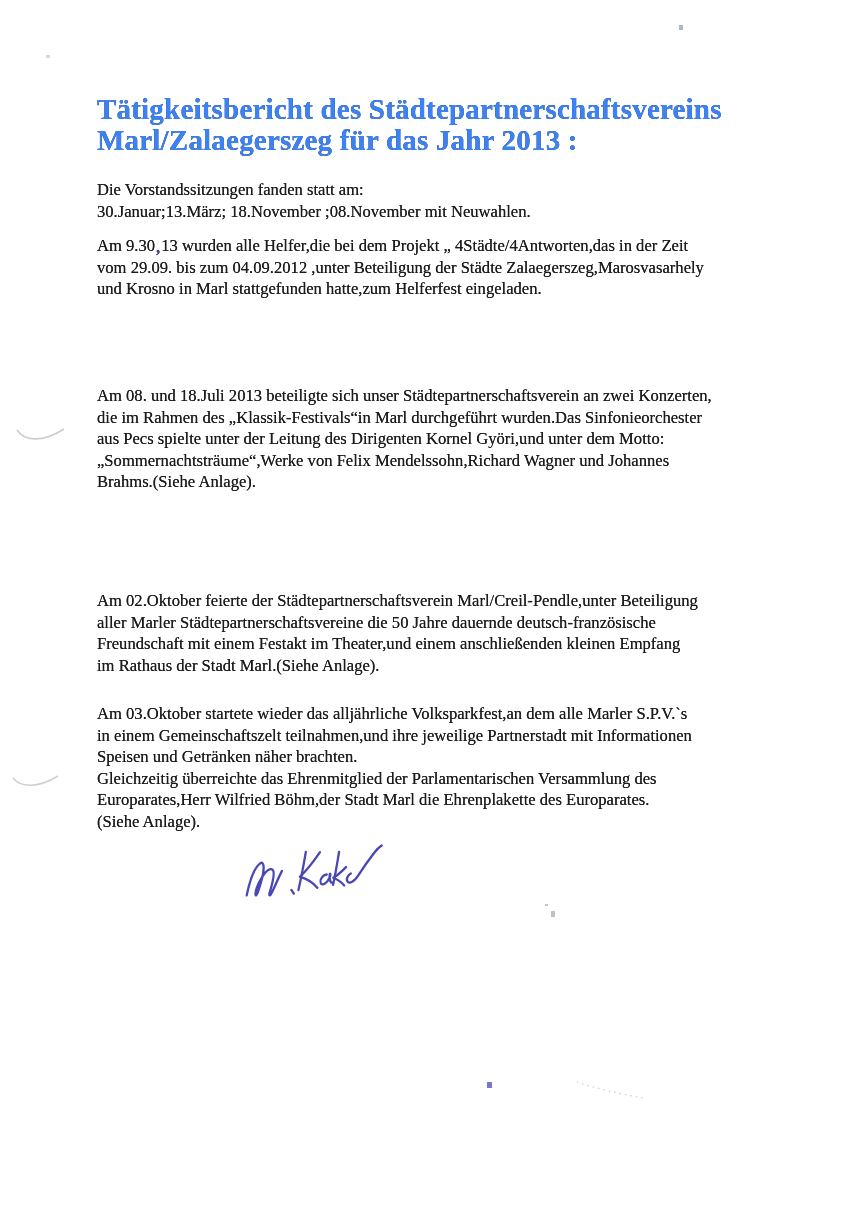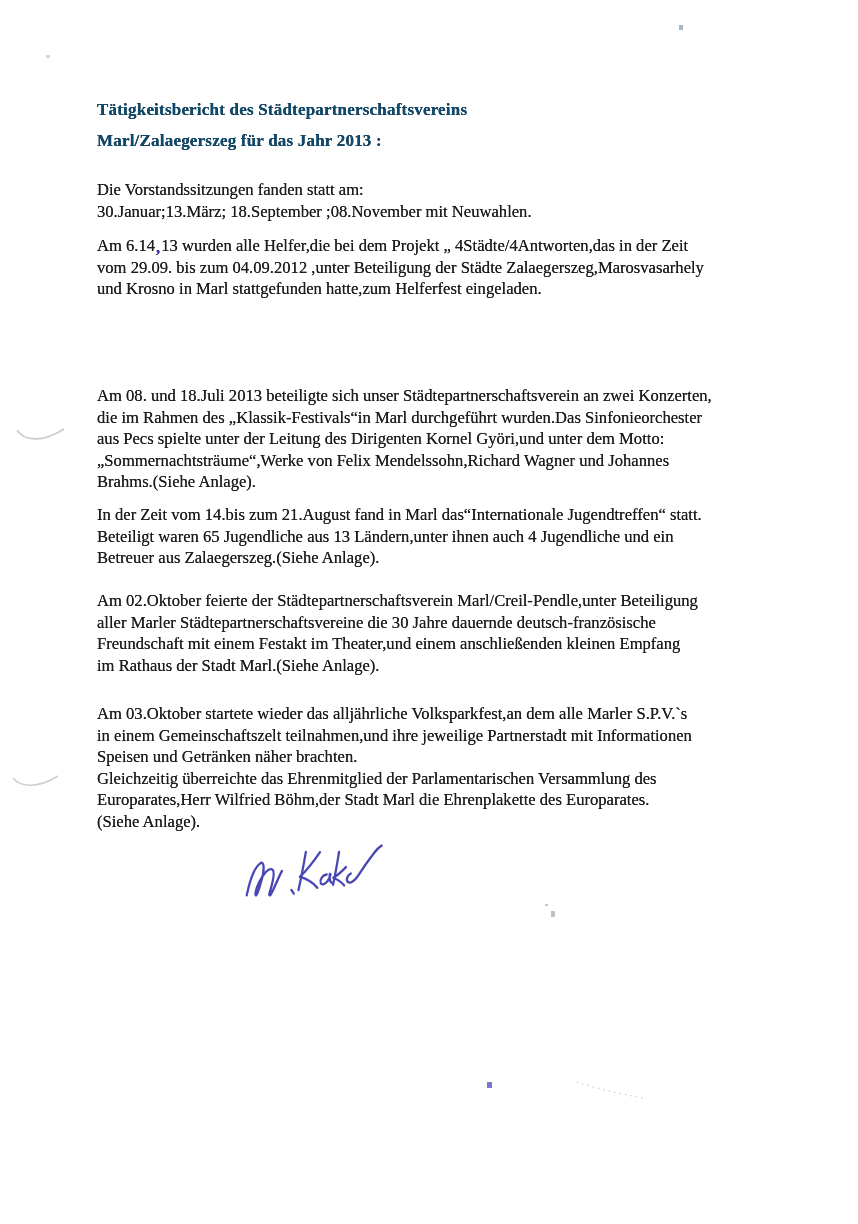--- a/index.html
+++ b/index.html
@@ -11,24 +11,24 @@
     background: #ffffff;
     overflow: hidden;
     font-family: "Liberation Serif", serif;
     color: #1a1a1a;
   }
   .doc-title {
     position: absolute;
     left: 97px;
     top: 94px;
     width: 680px;
-    font-size: 17px;
+    font-size: 29px;
     font-weight: bold;
     line-height: 31px;
-    color: #0c4a6e;
+    color: #3b82f6;
     white-space: pre-line;
     letter-spacing: 0.2px;
     text-shadow: 0 0 0.4px #222;
   }
   .para {
     position: absolute;
     left: 97px;
     width: 705px;
     font-size: 16.6px;
     line-height: 21.6px;
@@ -69,39 +69,36 @@
 </style>
 </head>
 <body>
 
 <div class="page">
 
   <div class="doc-title">Tätigkeitsbericht des Städtepartnerschaftsvereins
 Marl/Zalaegerszeg für das Jahr 2013 :</div>
 
   <div class="para p1">Die Vorstandssitzungen fanden statt am:
-30.Januar;13.März; 18.September ;08.November mit Neuwahlen.</div>
+30.Januar;13.März; 18.November ;08.November mit Neuwahlen.</div>
 
-  <div class="para p2"><span>Am 6.14</span><span class="blue-comma">,</span><span>13 wurden alle Helfer,die bei dem Projekt „ 4Städte/4Antworten,das in der Zeit
+  <div class="para p2"><span>Am 9.30</span><span class="blue-comma">,</span><span>13 wurden alle Helfer,die bei dem Projekt „ 4Städte/4Antworten,das in der Zeit
 vom 29.09. bis zum 04.09.2012 ,unter Beteiligung der Städte Zalaegerszeg,Marosvasarhely
 und Krosno in Marl stattgefunden hatte,zum Helferfest eingeladen.</span></div>
 
 
   <div class="para p4">Am 08. und 18.Juli 2013 beteiligte sich unser Städtepartnerschaftsverein an zwei Konzerten,
 die im Rahmen des „Klassik-Festivals“in Marl durchgeführt wurden.Das Sinfonieorchester
 aus Pecs spielte unter der Leitung des Dirigenten Kornel Györi,und unter dem Motto:
 „Sommernachtsträume“,Werke von Felix Mendelssohn,Richard Wagner und Johannes
 Brahms.(Siehe Anlage).</div>
 
-  <div class="para p5">In der Zeit vom 14.bis zum 21.August fand in Marl das“Internationale Jugendtreffen“ statt.
-Beteiligt waren 65 Jugendliche aus 13 Ländern,unter ihnen auch 4 Jugendliche und ein
-Betreuer aus Zalaegerszeg.(Siehe Anlage).</div>
 
   <div class="para p6">Am 02.Oktober feierte der Städtepartnerschaftsverein Marl/Creil-Pendle,unter Beteiligung
-aller Marler Städtepartnerschaftsvereine die 30 Jahre dauernde deutsch-französische
+aller Marler Städtepartnerschaftsvereine die 50 Jahre dauernde deutsch-französische
 Freundschaft mit einem Festakt im Theater,und einem anschließenden kleinen Empfang
 im Rathaus der Stadt Marl.(Siehe Anlage).</div>
 
   <div class="para p7">Am 03.Oktober startete wieder das alljährliche Volksparkfest,an dem alle Marler S.P.V.`s
 in einem Gemeinschaftszelt teilnahmen,und ihre jeweilige Partnerstadt mit Informationen
 Speisen und Getränken näher brachten.
 Gleichzeitig überreichte das Ehrenmitglied der Parlamentarischen Versammlung des
 Europarates,Herr Wilfried Böhm,der Stadt Marl die Ehrenplakette des Europarates.
 (Siehe Anlage).</div>
 

